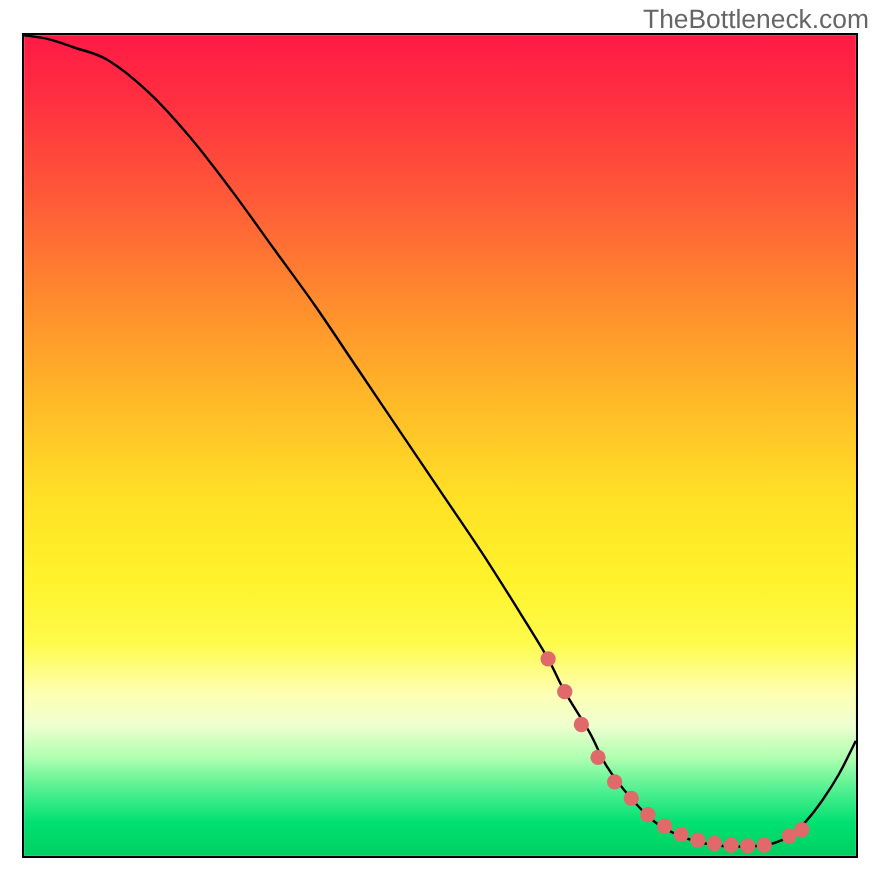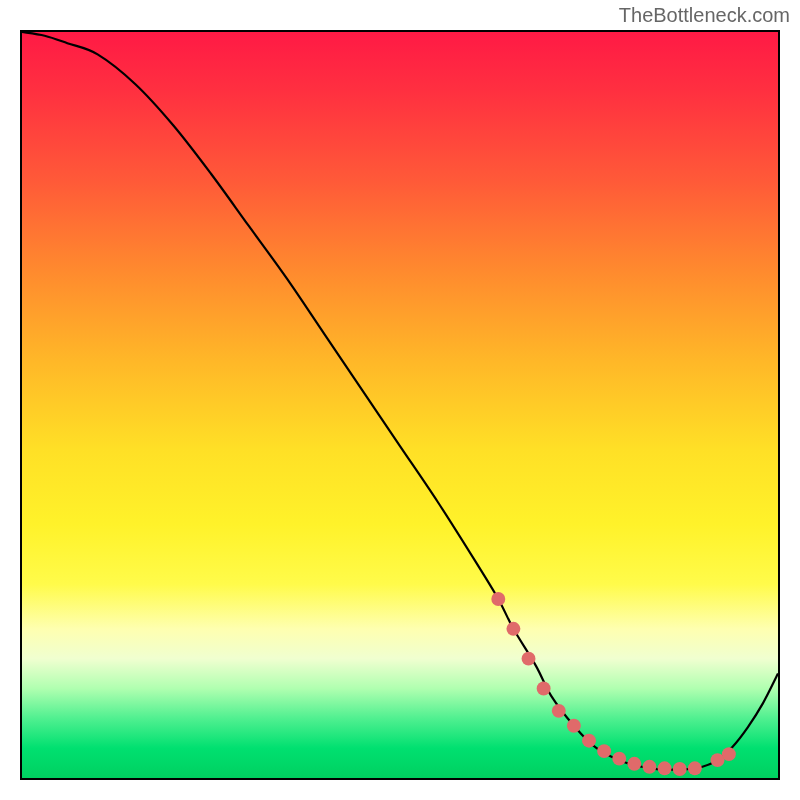--- a/index.html
+++ b/index.html
@@ -7,21 +7,21 @@
   .chart-container {
     position: relative;
     width: 800px;
     height: 800px;
   }
   .attribution {
     position: absolute;
     top: 4px;
     right: 10px;
     font-family: Arial, Helvetica, sans-serif;
-    font-size: 20px;
+    font-size: 24px;
     color: #666;
     z-index: 10;
   }
   .plot-area {
     position: absolute;
     left: 20px;
     top: 30px;
     width: 760px;
     height: 750px;
     border: 2px solid #000;

